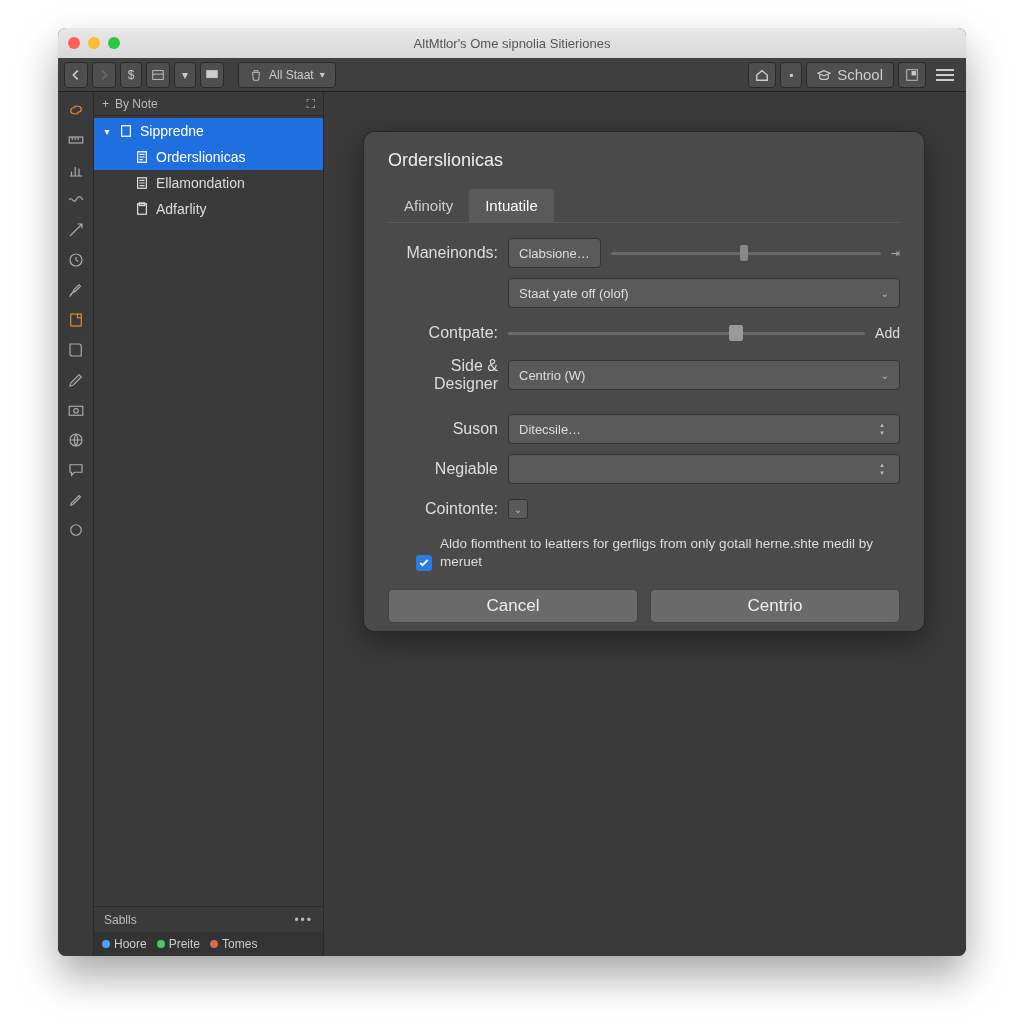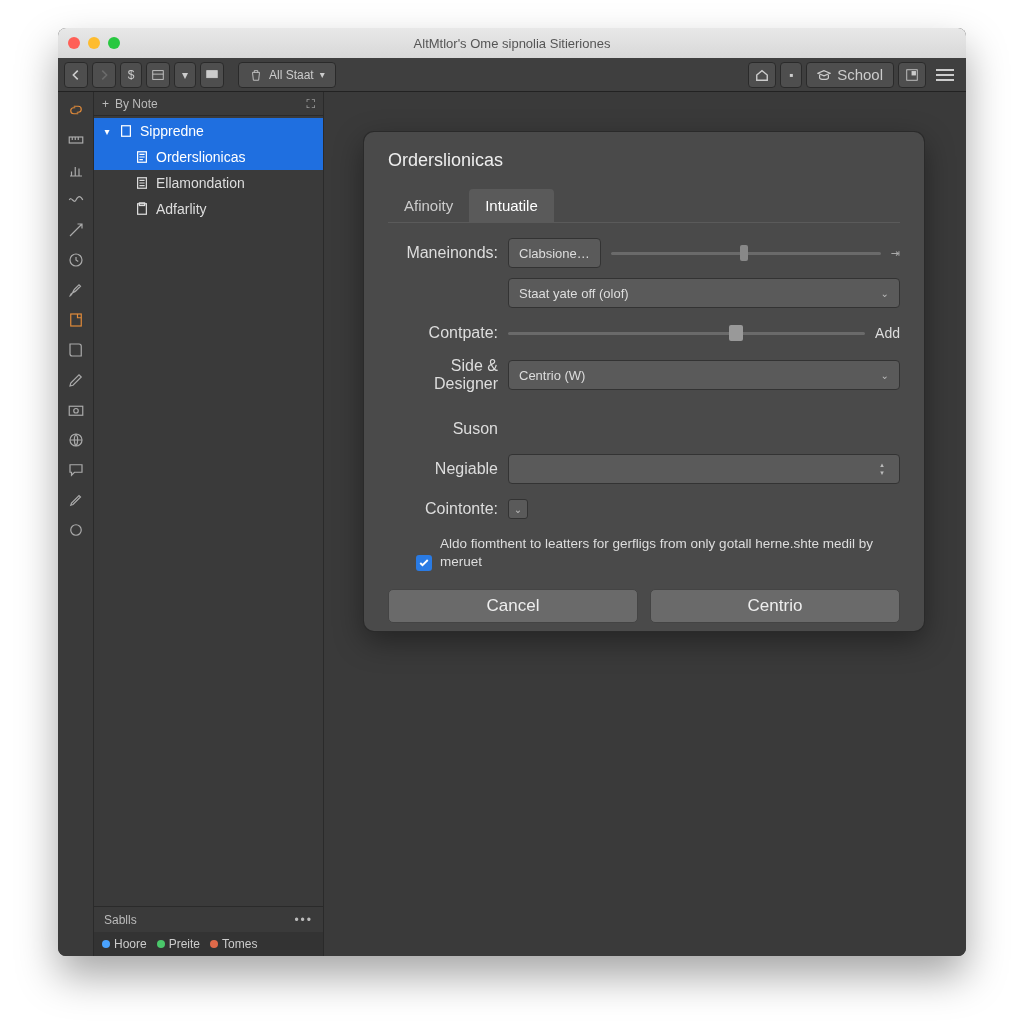--- a/index.html
+++ b/index.html
@@ -354,20 +354,27 @@
           <div class="select">
             <span>Centrio (W)</span>
             <span class="chev">⌄</span>
           </div>
         </div>
 
         <div class="gap18"></div>
 
         <div class="row">
           <div class="label">Suson</div>
+          <div class="combo">
+            <span>Ditecsile…</span>
+            <div class="steppers">
+                <span>▴</span>
+                <span>▾</span>
+              </div>
+          </div>
         </div>
 
         <div class="row">
           <div class="label">Negiable</div>
           <div class="combo">
             <span></span>
             <div class="steppers">
                 <span>▴</span>
                 <span>▾</span>
               </div>

